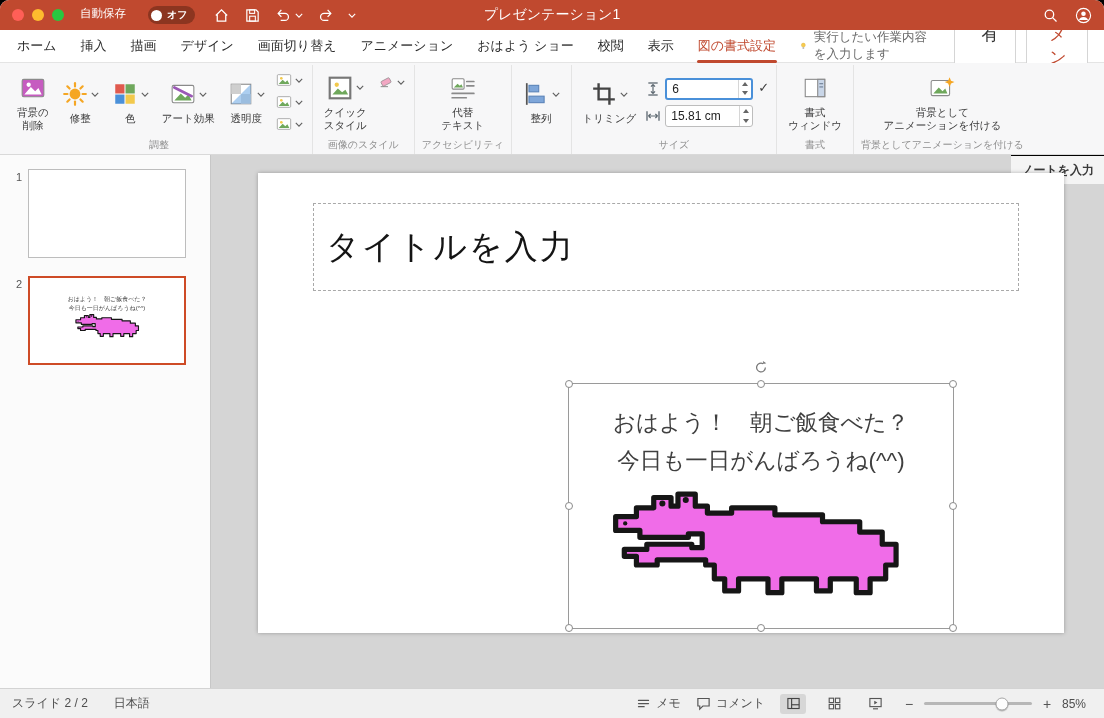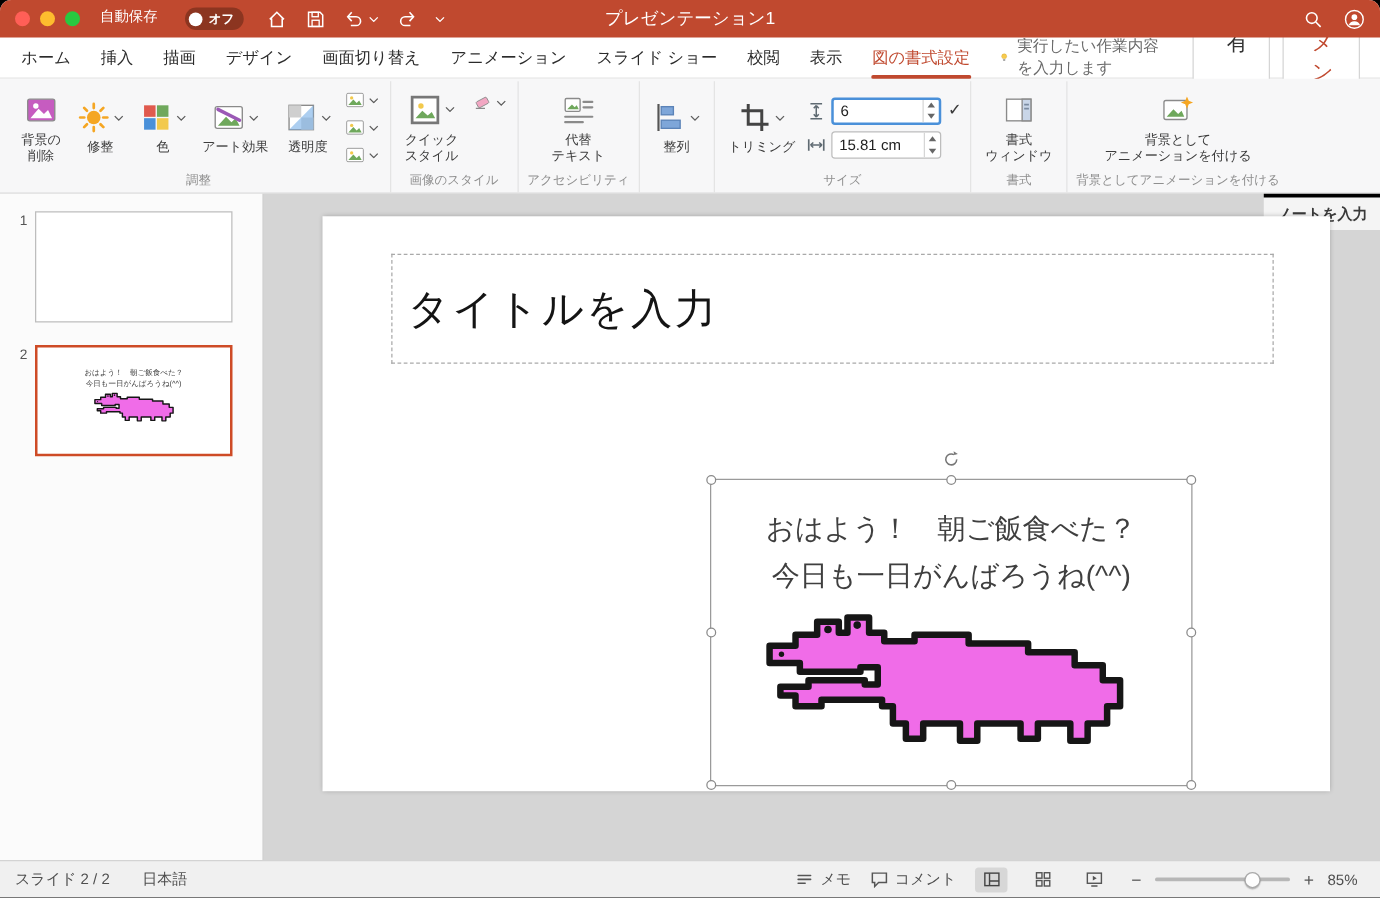--- a/index.html
+++ b/index.html
@@ -88,21 +88,21 @@
   .title-ph { position:absolute; left:55px; top:30px; width:706px; height:88px;
     border:1px dashed #A9A9A9; display:flex; align-items:center; padding:0 12px;
     font-size:33px; color:#141414; letter-spacing:2px; }
   .pic { position:absolute; left:310px; top:210px; width:386px; height:246px; border:1px solid #9A9A9A; }
   .pic-text { margin-top:20px; font-size:22.5px; color:#3f3f3f; text-align:center; line-height:1.7; }
   .pic-svg { display:block; margin:6px auto 0 38px; }
   .handle { position:absolute; width:8px; height:8px; border-radius:50%; background:#fff;
     border:1px solid #8a8a8a; transform:translate(-50%,-50%); }
   .rot-handle { position:absolute; left:50%; top:-24px; transform:translateX(-50%); width:15px; height:15px; }
 
-  .notesbar { height:29px; border-top:3px solid #000000; background:#F4F4F4; display:flex;
+  .notesbar { height:29px; border-top:1px solid #000000; background:#F4F4F4; display:flex;
     align-items:center; padding:0 10px; font-size:12px; font-weight:bold; color:#3a3a3a; flex:0 0 auto; }
 
   
   .statusbar { height:30px; background:#F0F0F0; border-top:1px solid #D3D3D3; display:flex;
     align-items:center; padding:0 12px; font-size:12px; color:#4e4e4e; gap:26px; flex:0 0 auto; }
   .sb-right { margin-left:auto; display:flex; align-items:center; gap:15px; }
   .sb-item { display:flex; align-items:center; gap:5px; }
   .sb-ic { width:15px; height:15px; }
   .viewbtn { width:26px; height:20px; display:flex; align-items:center; justify-content:center; border-radius:3px; }
   .viewbtn.active { background:#D7D7D7; }
@@ -338,21 +338,21 @@
     </div>
   </div>
 
   <div class="tabrow">
     <span class="tab">ホーム</span>
     <span class="tab">挿入</span>
     <span class="tab">描画</span>
     <span class="tab">デザイン</span>
     <span class="tab">画面切り替え</span>
     <span class="tab">アニメーション</span>
-    <span class="tab">スライド ショー</span>
+    <span class="tab">おはよう ショー</span>
     <span class="tab">校閲</span>
     <span class="tab">表示</span>
     <span class="tab active">図の書式設定</span>
     <span class="tellme">
       <svg class="chev-s" style="width:14px;height:14px">
           <use href="#i-bulb"></use>
         </svg>
       <span>実行したい作業内容を入力します</span>
     </span>
     <span class="tabrow-right">

